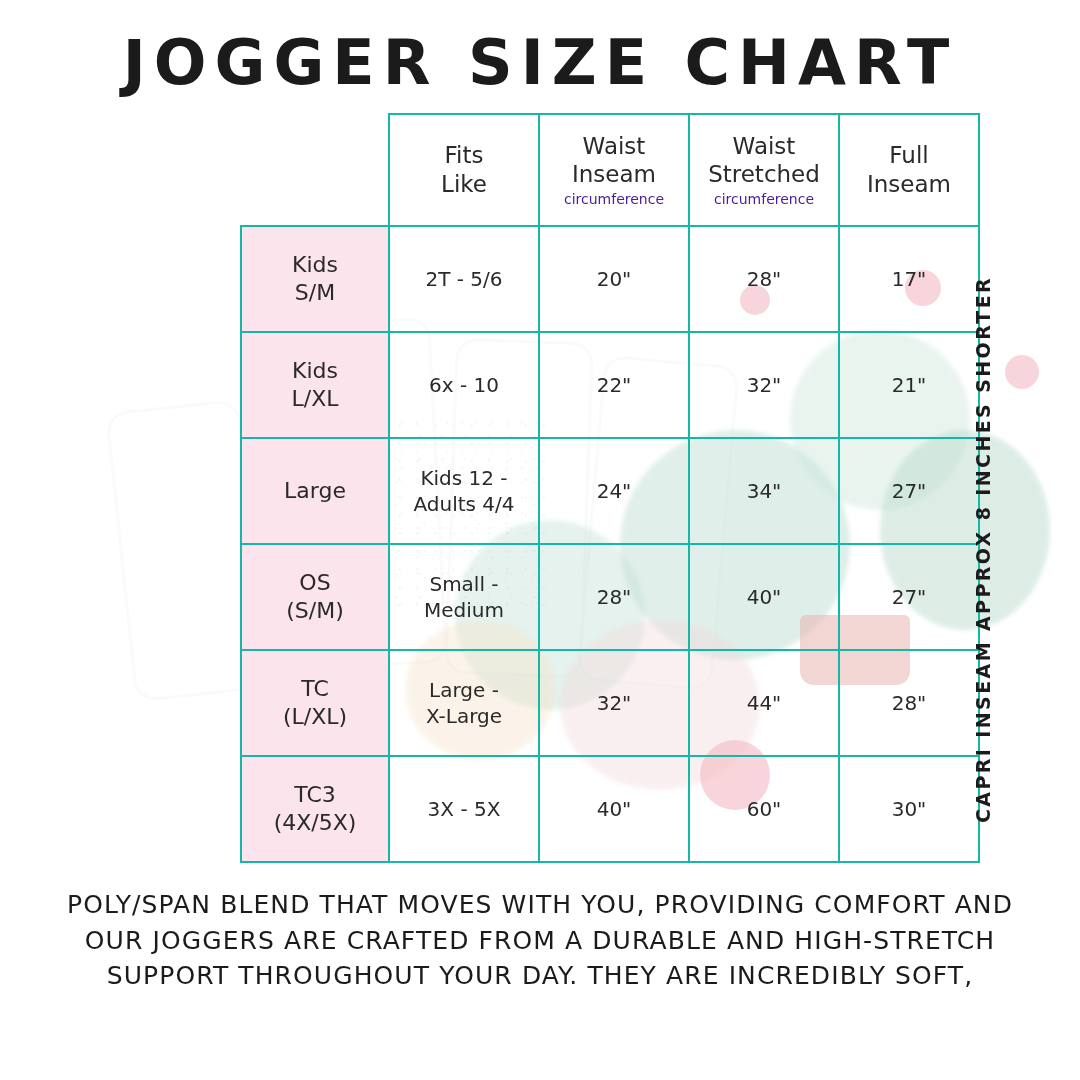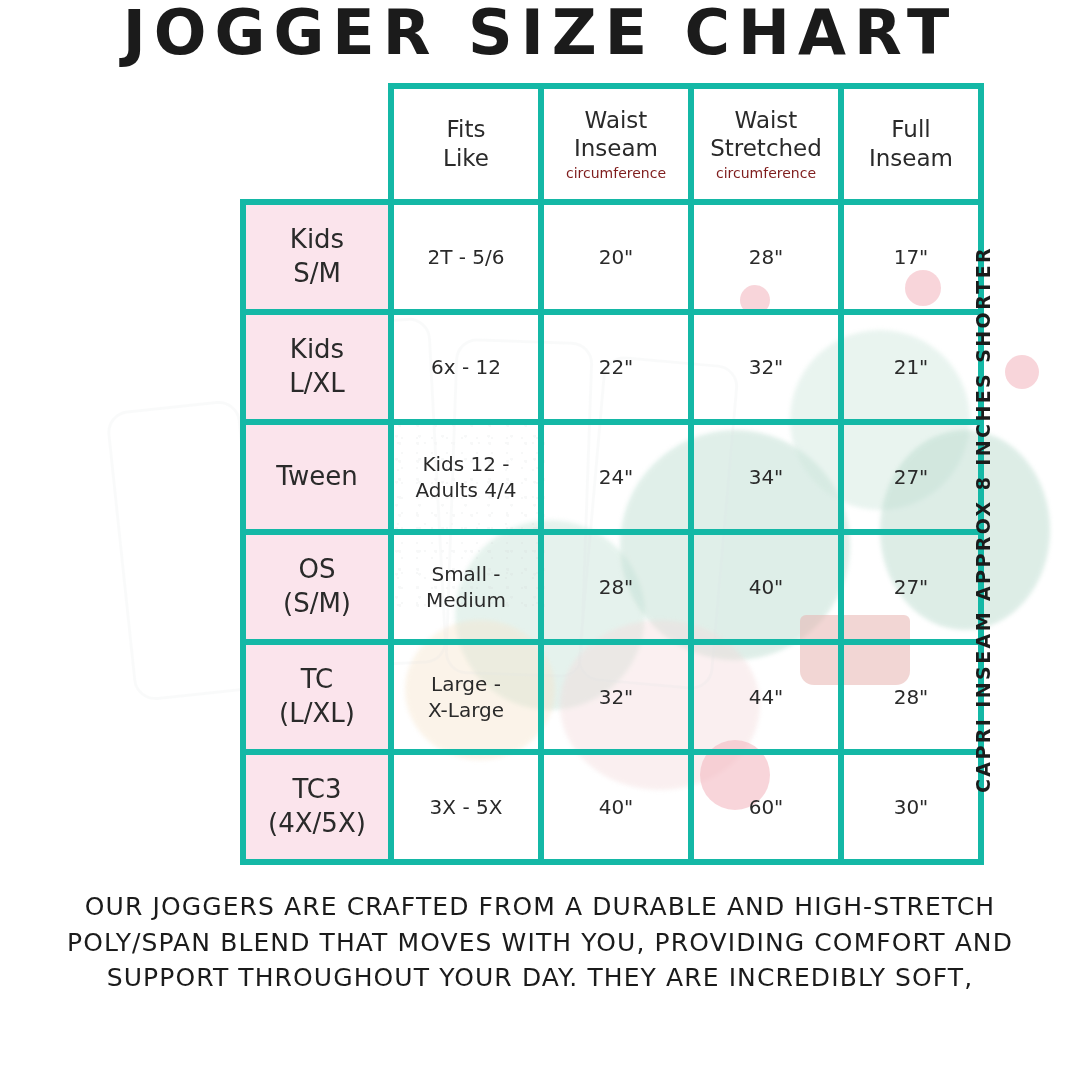--- a/index.html
+++ b/index.html
@@ -92,36 +92,37 @@
     height: 1080px;
   }
 
   .title {
     text-align: center;
     font-family: "DejaVu Sans", sans-serif;
     font-weight: bold;
     font-size: 62px;
     letter-spacing: 8px;
     color: #1b1b1b;
+    padding-top: 30px;
     line-height: 1.05;
   }
 
   .chart-wrap {
     position: relative;
     margin: 18px auto 0 auto;
     width: 920px;
   }
 
   table.size-chart {
     border-collapse: collapse;
     margin-left: 160px;
     table-layout: fixed;
   }
   table.size-chart td, table.size-chart th {
-    border: 6px solid #14b8a6;
+    border: 2px solid #14b8a6;
     text-align: center;
     vertical-align: middle;
     font-family: "DejaVu Sans", sans-serif;
     color: #2a2a2a;
     background: transparent;
   }
   .col-size  { width: 148px; }
   .col-fits  { width: 150px; }
   .col-wr    { width: 150px; }
   .col-ws    { width: 150px; }
@@ -135,33 +136,33 @@
     line-height: 1.25;
     padding: 4px 6px;
   }
   thead th.blank {
     background: transparent;
     border: none;
   }
   thead .sub {
     display: block;
     font-size: 14px;
-    color: #7f1d1d;
+    color: #4c1d95;
     margin-top: 2px;
   }
 
   tbody td {
     height: 96px;
     font-size: 20px;
     line-height: 1.3;
     padding: 4px 6px;
   }
   tbody td.size-cell {
     background: #fbe4ec;
-    font-size: 26px;
+    font-size: 22px;
   }
 
   .side-note {
     position: absolute;
     right: 6px;
     top: 130px;
     height: 580px;
     writing-mode: vertical-rl;
     transform: rotate(180deg);
     font-size: 19px;
@@ -257,30 +258,30 @@
           <td>20"</td>
           <td>28"</td>
           <td>17"</td>
         </tr>
         <tr>
           <td class="size-cell">
             <span>Kids</span><br>
             <span>L/XL</span>
           </td>
           <td>
-            <span>6x - 12</span><br>
+            <span>6x - 10</span><br>
             <span></span>
           </td>
           <td>22"</td>
           <td>32"</td>
           <td>21"</td>
         </tr>
         <tr>
           <td class="size-cell">
-            <span>Tween</span><br>
+            <span>Large</span><br>
             <span></span>
           </td>
           <td>
             <span>Kids 12 -</span><br>
             <span>Adults 4/4</span>
           </td>
           <td>24"</td>
           <td>34"</td>
           <td>27"</td>
         </tr>
@@ -323,19 +324,19 @@
           <td>60"</td>
           <td>30"</td>
         </tr>
       </tbody>
     </table>
 
     <div class="side-note">CAPRI INSEAM APPROX 8 INCHES SHORTER</div>
   </div>
 
   <div class="footer">
+    <div>POLY/SPAN BLEND THAT MOVES WITH YOU, PROVIDING COMFORT AND</div>
     <div>OUR JOGGERS ARE CRAFTED FROM A DURABLE AND HIGH-STRETCH</div>
-    <div>POLY/SPAN BLEND THAT MOVES WITH YOU, PROVIDING COMFORT AND</div>
     <div>SUPPORT THROUGHOUT YOUR DAY. THEY ARE INCREDIBLY SOFT,</div>
 
   </div>
 
 </div>
 
 </body></html>

